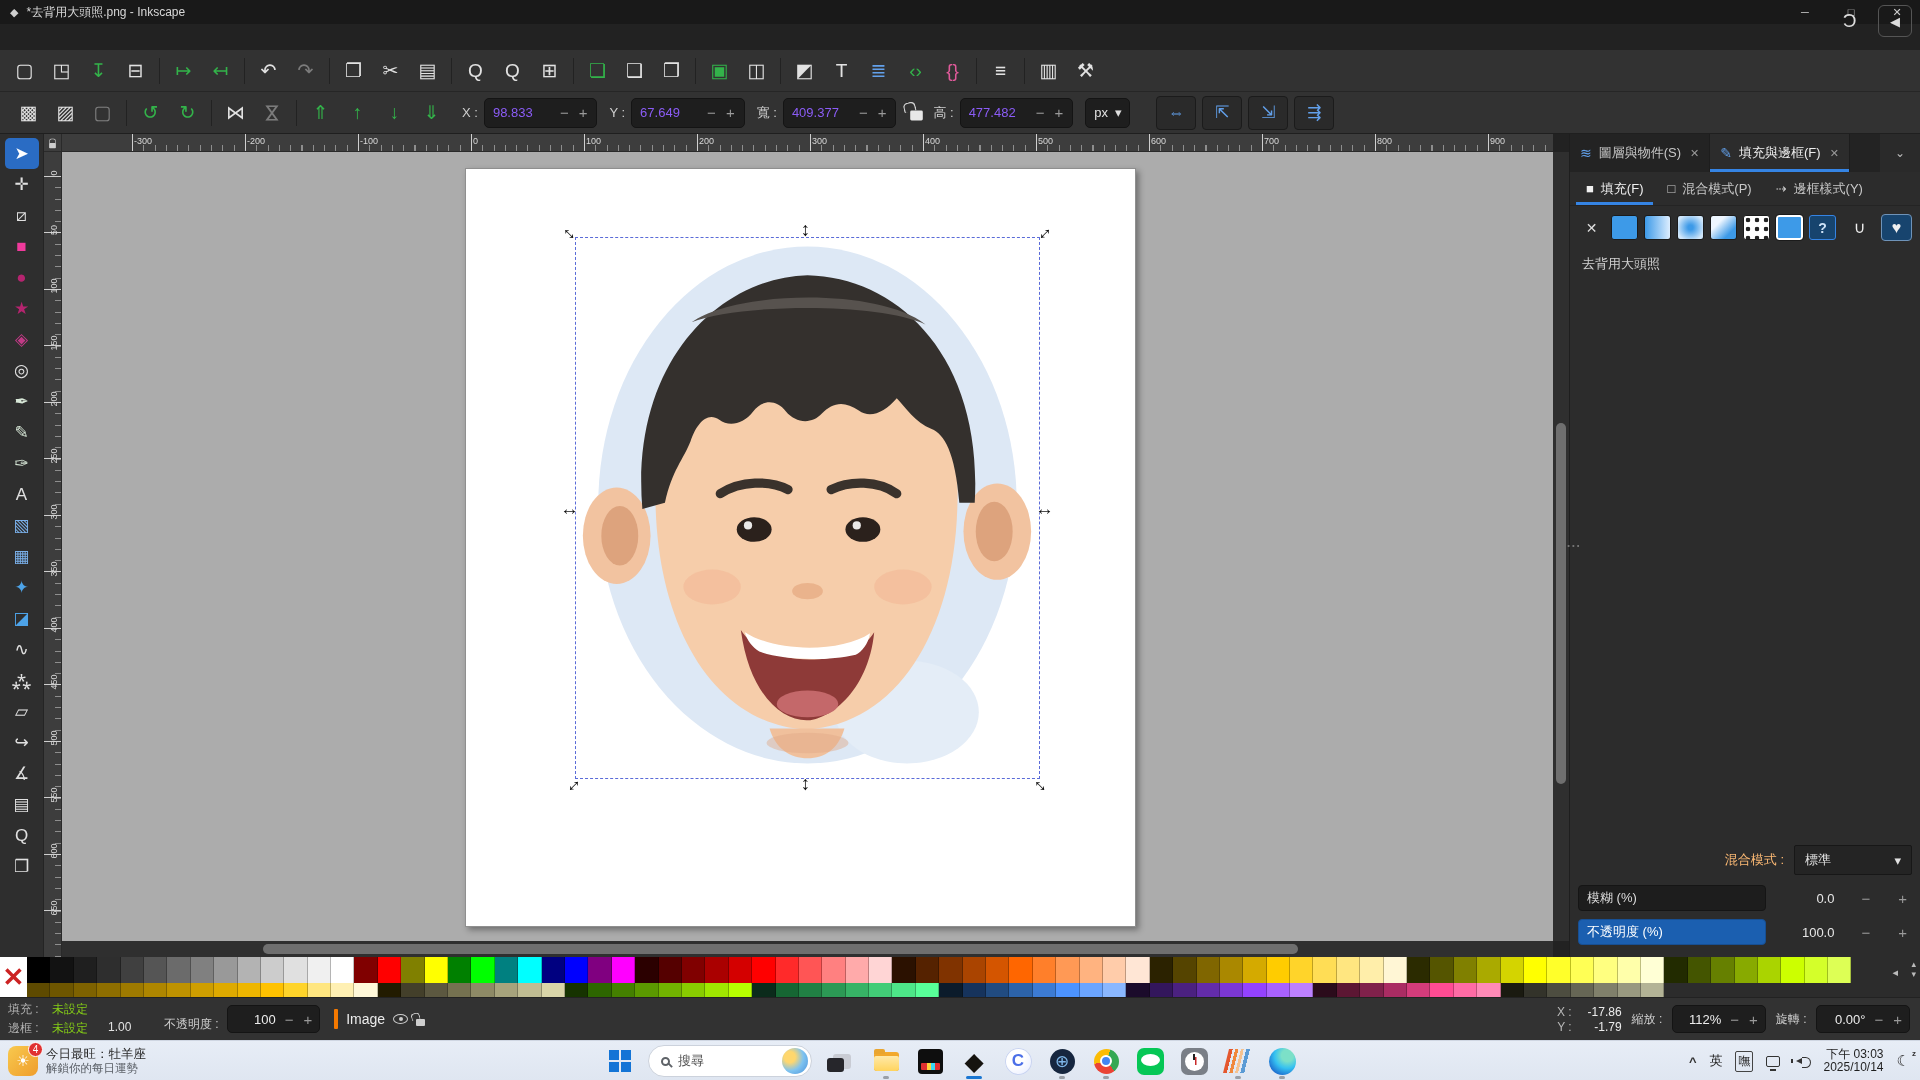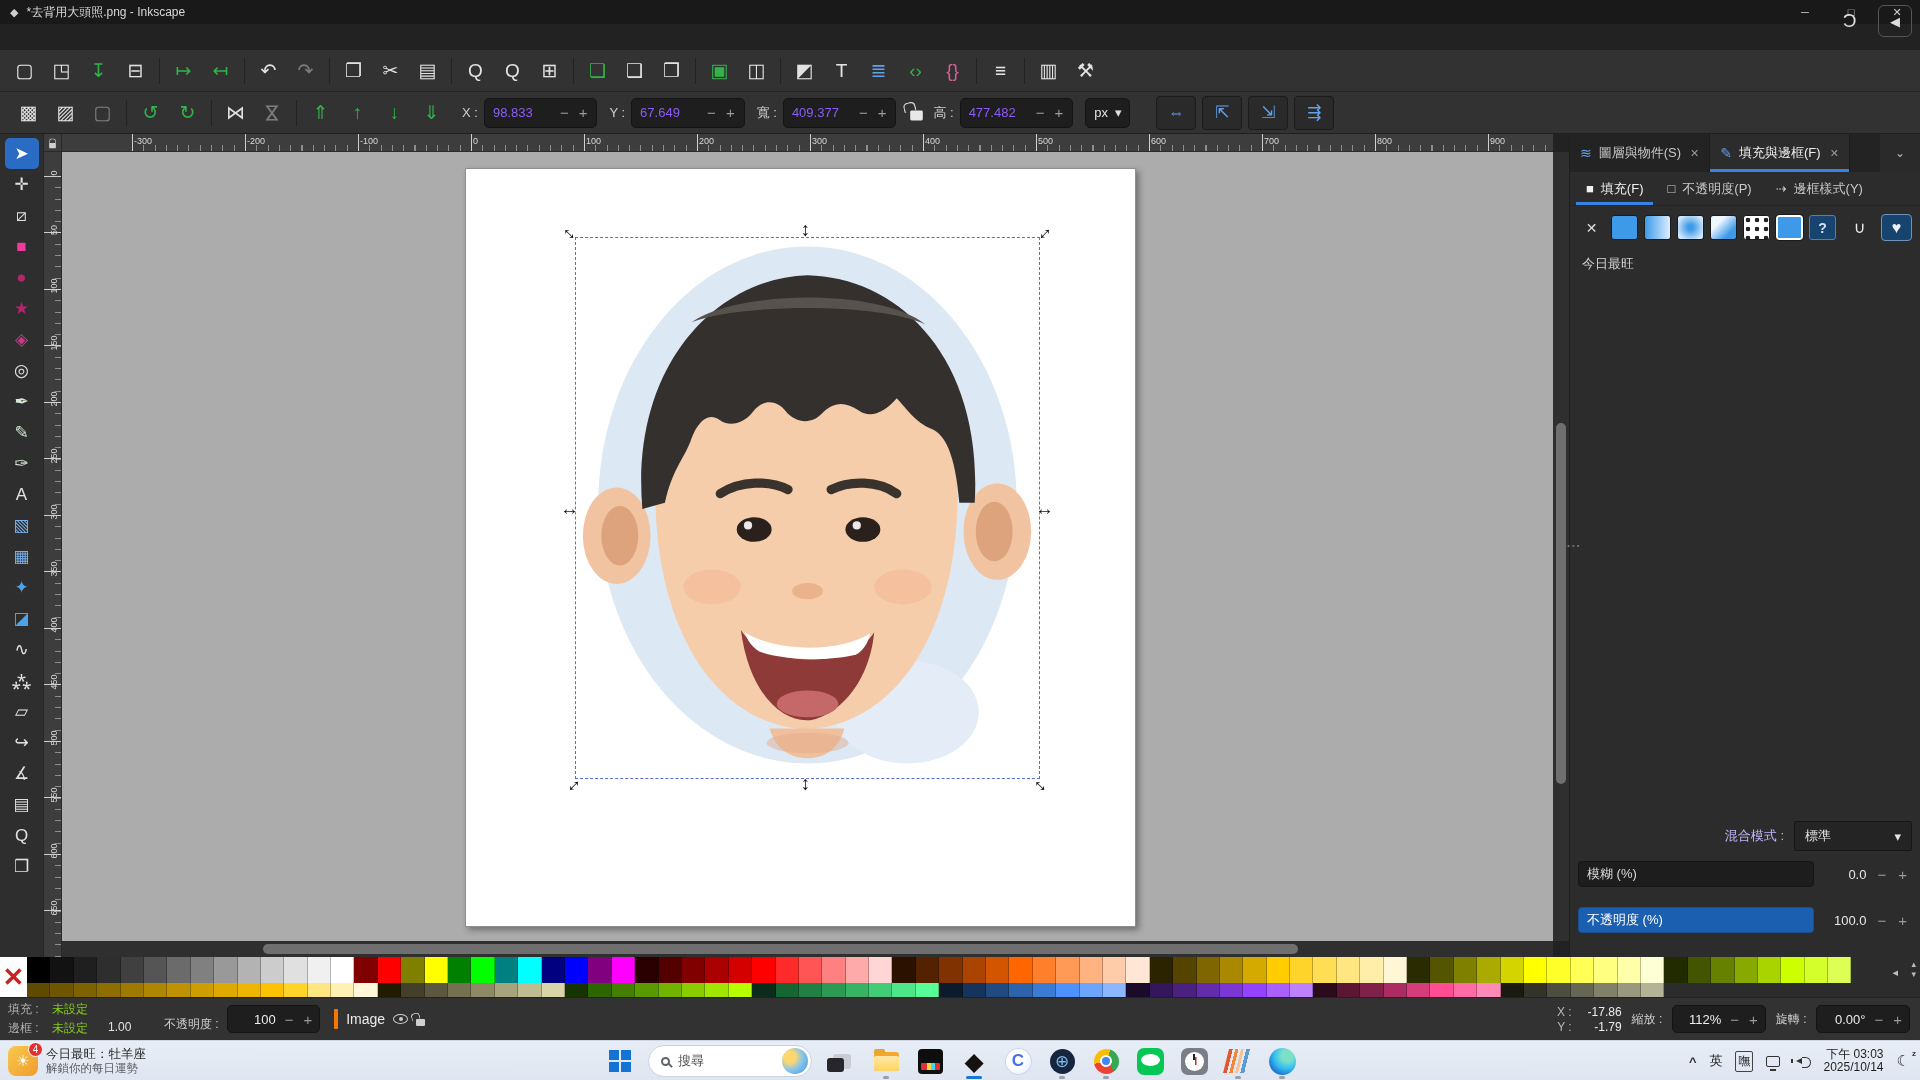--- a/index.html
+++ b/index.html
@@ -68,23 +68,23 @@
 .ft-diagonal{background:linear-gradient(135deg,#eef6ff 0 30%,#3d9ae8 75%);border:1px solid #1b1b1b}
 .ft-dots{background-color:#fff;background-image:radial-gradient(circle at 4px 4px,#222 2px,transparent 2.6px);background-size:9px 9px;border:1px solid #1b1b1b}
 .ft-bordered{background:#3d9ae8;border:2px solid #fff;outline:1px solid #1b1b1b}
 .ft-unknown{background:#17446e;border:1px solid #3584e4;color:#cfe3f7;font-weight:bold}
 .fillrules{margin-left:auto;display:flex;gap:6px}
 .fr{width:31px;height:27px;display:flex;align-items:center;justify-content:center;color:#f0f0f0;font-size:16px;border-radius:4px}
 .fr.active{background:#17446e;border:1px solid #6f93b8}
 .fill-msg{color:#d2d2d2;font-size:13px;padding:10px 12px}
 .dock-bottom{position:absolute;left:0;right:0;bottom:4px;padding:0 8px}
 .blend-row{display:flex;align-items:center;justify-content:flex-end;gap:10px;margin-bottom:10px}
-.blend-row .lbl{color:#c4b5fd;font-size:13px}
+.blend-row .lbl{color:#fdba74;font-size:13px}
 .blend-dd{width:118px;height:30px;background:#242424;border:1px solid #171717;border-radius:2px;display:flex;align-items:center;justify-content:space-between;padding:0 10px;color:#e2e2e2;font-size:13px}
-.slider-row{display:flex;align-items:center;margin-bottom:20px;gap:2px}
+.slider-row{display:flex;align-items:center;margin-bottom:8px;gap:18px}
 .slider-bar{flex:1;height:26px;background:#1d1d1d;border:1px solid #151515;border-radius:4px;display:flex;align-items:center;padding-left:8px;color:#dcdcdc;font-size:13px}
 .slider-bar.filled{background:#1b5fb0;border-color:#174f93;color:#fff}
 .slider-val{width:54px;text-align:right;color:#e6e6e6;font-size:13px;padding-right:4px}
 .dock-grip{position:absolute;left:1px;top:405px;color:#8a8a8a;font-size:14px;letter-spacing:0;line-height:5px;writing-mode:vertical-rl}
 
 .palette{position:absolute;left:0;top:957px;width:1920px;height:40px;background:#2c2c2c;display:flex}
 .no-color{width:27px;height:40px;background:#fff;position:relative;flex:none}
 .no-color span{position:absolute;inset:0;display:flex;align-items:center;justify-content:center;color:#cc2222;font-size:26px;font-weight:bold}
 .swcol{flex:1;overflow:hidden}
 .swrow{display:flex;height:26px}
@@ -401,42 +401,42 @@
         </div>
         <div class="dock-chevron">⌄</div>
       </div>
     <div class="subtabs" id="subtabs">
         <div class="subtab active">
           <span class="sicon">■</span>
           <span>填充(F)</span>
         </div>
         <div class="subtab">
           <span class="sicon">□</span>
-          <span>不透明度(P)</span>
+          <span>混合模式(P)</span>
         </div>
         <div class="subtab">
           <span class="sicon">⇢</span>
           <span>邊框樣式(Y)</span>
         </div>
       </div>
     <div class="filltypes" id="filltypes">
         <div class="ft">✕</div>
         <div class="ft ft-flat"></div>
         <div class="ft ft-linear"></div>
         <div class="ft ft-radial"></div>
         <div class="ft ft-diagonal"></div>
         <div class="ft ft-dots"></div>
         <div class="ft ft-bordered"></div>
         <div class="ft ft-unknown">?</div>
         <div class="fillrules">
           <div class="fr">∪</div>
           <div class="fr active">♥</div>
         </div>
       </div>
-    <div class="fill-msg">今日最旺</div>
+    <div class="fill-msg">去背用大頭照</div>
     <span class="dock-grip">⋮</span>
     <div class="dock-bottom">
       <div class="blend-row">
         <span class="lbl">混合模式 :</span>
         <div class="blend-dd">
           <span>標準</span>
           <span>▾</span>
         </div>
       </div>
       <div class="slider-row">

